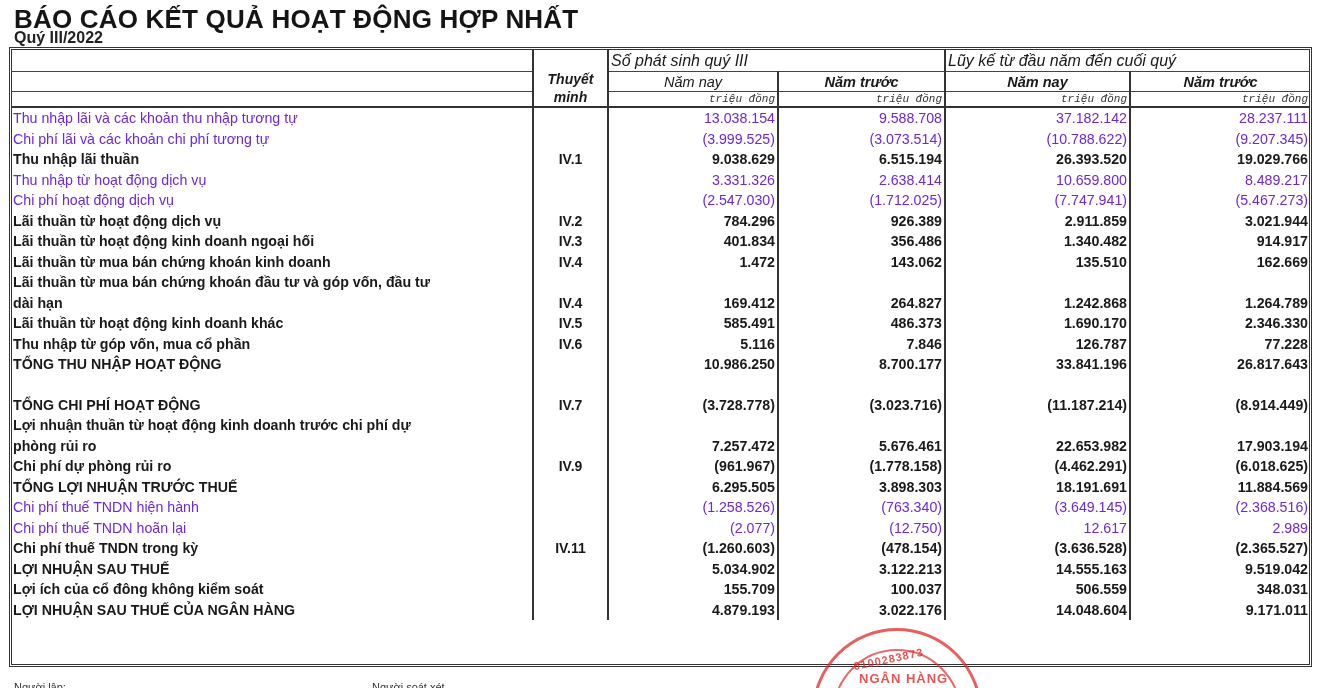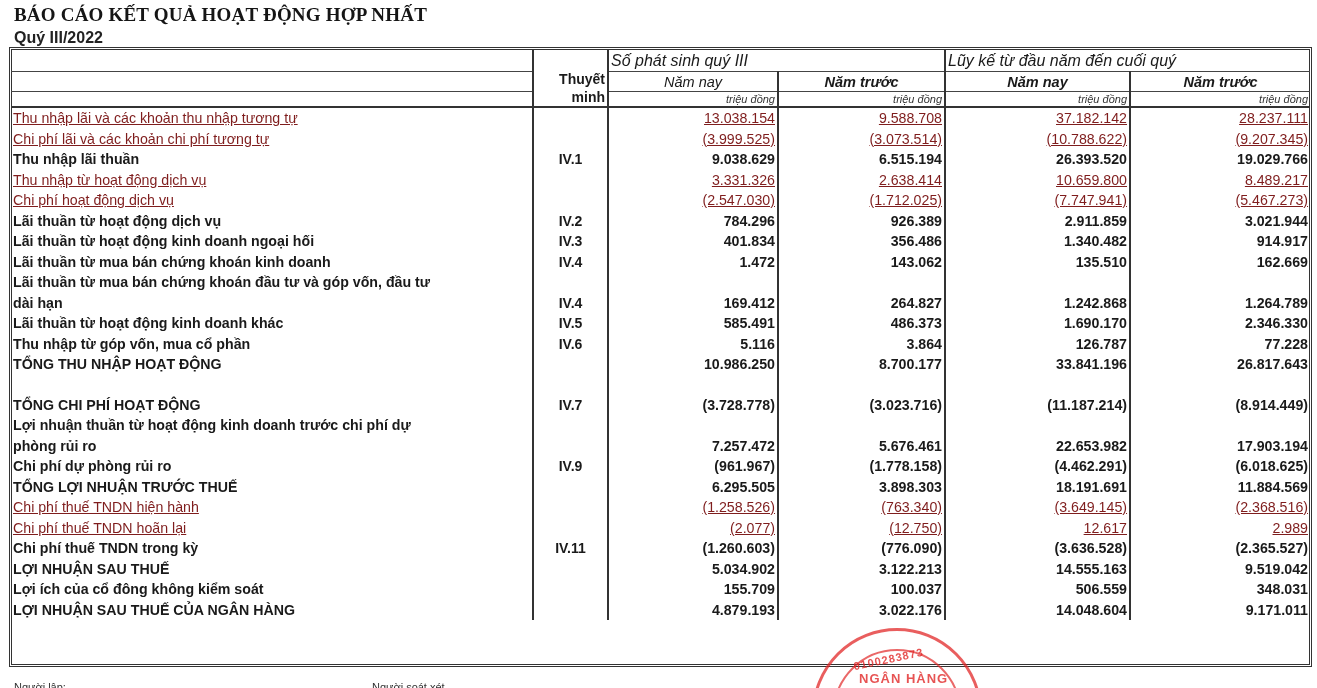--- a/index.html
+++ b/index.html
@@ -2,21 +2,21 @@
 <html><head>
   <meta charset="utf-8">
   <style>
     html, body { margin: 0; padding: 0; background: #ffffff; }
     body {
       width: 1317px; height: 688px; overflow: hidden; position: relative;
       font-family: "Liberation Sans", sans-serif; color: #1a1a1a;
     }
     .title {
       position: absolute; left: 14px; top: 4px;
-      font-size: 19px; font-weight: bold; letter-spacing: 0.2px; color: #151515; font-family: Liberation Serif, serif;
+      font-size: 26px; font-weight: bold; letter-spacing: 0.2px; color: #151515;
     }
     .subtitle {
       position: absolute; left: 14px; top: 29px;
       font-size: 16px; font-weight: bold; color: #222;
     }
     .frame {
       position: absolute; left: 9px; top: 47px; width: 1303px; height: 620px;
       border: 3px double #333; box-sizing: border-box;
     }
     table.rpt {
@@ -37,34 +37,35 @@
     }
     .hdr-sub {
       font-style: italic; font-size: 14.5px; text-align: center; height: 19px;
       border-bottom: 1px solid #444; border-left: 2px solid #333; line-height: 18px !important; margin-left: 35px;
     }
     .hdr-sub.bold { font-weight: bold; }
     .hdr-unit {
       font-style: italic; font-size: 11px; text-align: right; height: 14px;
       color: #333; border-left: 2px solid #333; line-height: 13px !important;
       border-bottom: 2px solid #333;
+      font-family: Liberation Mono, monospace;
     }
     .hdr-note {
-      font-weight: bold; font-size: 14px; text-align: right;
+      font-style: italic; font-weight: bold; font-size: 14px; text-align: center;
       border-left: 2px solid #333; border-right: 2px solid #333; line-height: 18px !important;
       vertical-align: bottom; border-bottom: 2px solid #333;
     }
     .hdr-label-top { border-bottom: 1px solid #444; }
     .hdr-label-bot { border-bottom: 2px solid #333; }
     td.note { text-align: center; border-left: 2px solid #333; border-right: 2px solid #333; font-size: 14px; }
     td.val { text-align: right; border-right: 2px solid #333; padding-right: 1px; }
     td.val.last { border-right: none; }
     td.lbl { white-space: nowrap; overflow: visible; padding-left: 2px; }
     tr.bold td { font-weight: bold; }
-    tr.normal td.lbl, tr.normal td.val { color: #7f1d1d; font-weight: normal; text-decoration: underline; }
+    tr.normal td.lbl, tr.normal td.val { color: #6d28d9; font-weight: normal; }
     tr.gap td { height: 20px; }
     .footer {
       position: absolute; top: 681px; font-size: 11px; color: #333;
     }
     .stamp {
       position: absolute; left: 812px; top: 628px; width: 170px; height: 170px;
       border-radius: 50%; border: 3px solid rgba(225,40,40,0.75);
       box-sizing: border-box; pointer-events: none;
     }
     .stamp-inner {
@@ -204,21 +205,21 @@
         <td class="note">IV.5</td>
         <td class="val">585.491</td>
         <td class="val">486.373</td>
         <td class="val">1.690.170</td>
         <td class="val last">2.346.330</td>
       </tr>
       <tr class="bold">
         <td class="lbl">Thu nhập từ góp vốn, mua cổ phần</td>
         <td class="note">IV.6</td>
         <td class="val">5.116</td>
-        <td class="val">3.864</td>
+        <td class="val">7.846</td>
         <td class="val">126.787</td>
         <td class="val last">77.228</td>
       </tr>
       <tr class="bold">
         <td class="lbl">TỔNG THU NHẬP HOẠT ĐỘNG</td>
         <td class="note"></td>
         <td class="val">10.986.250</td>
         <td class="val">8.700.177</td>
         <td class="val">33.841.196</td>
         <td class="val last">26.817.643</td>
@@ -284,21 +285,21 @@
         <td class="note"></td>
         <td class="val">(2.077)</td>
         <td class="val">(12.750)</td>
         <td class="val">12.617</td>
         <td class="val last">2.989</td>
       </tr>
       <tr class="bold">
         <td class="lbl">Chi phí thuế TNDN trong kỳ</td>
         <td class="note">IV.11</td>
         <td class="val">(1.260.603)</td>
-        <td class="val">(776.090)</td>
+        <td class="val">(478.154)</td>
         <td class="val">(3.636.528)</td>
         <td class="val last">(2.365.527)</td>
       </tr>
       <tr class="bold">
         <td class="lbl">LỢI NHUẬN SAU THUẾ</td>
         <td class="note"></td>
         <td class="val">5.034.902</td>
         <td class="val">3.122.213</td>
         <td class="val">14.555.163</td>
         <td class="val last">9.519.042</td>

